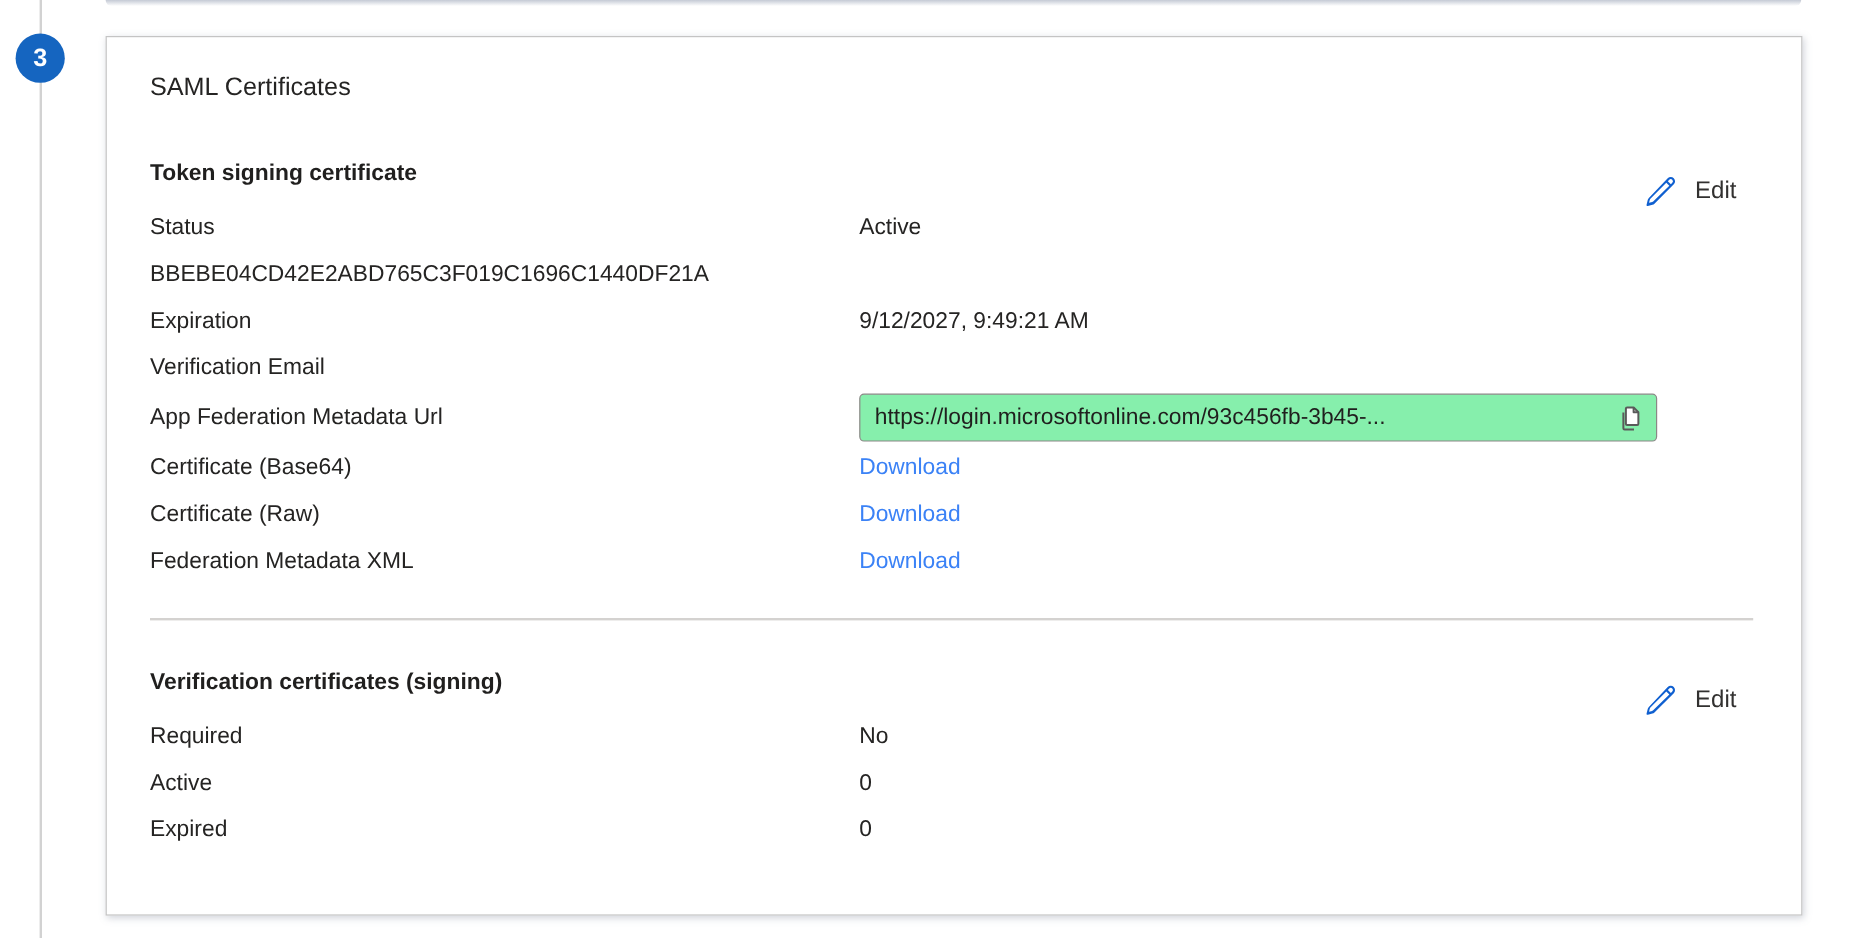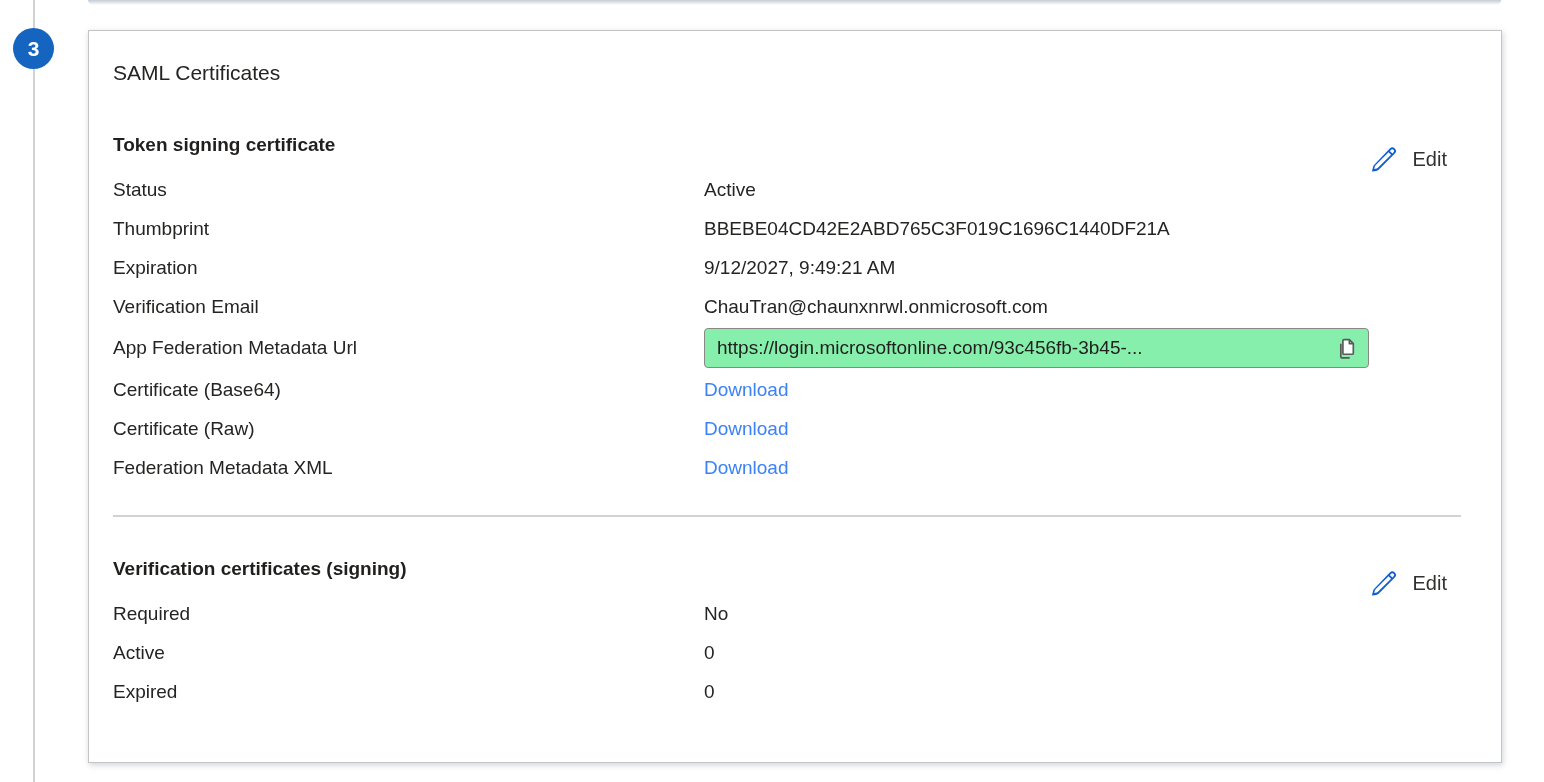--- a/index.html
+++ b/index.html
@@ -34,21 +34,21 @@
     background: linear-gradient(to bottom, rgba(148,158,178,0.55), rgba(238,241,246,0));
   }
 
   
   .card {
     position: absolute; left: 88px; top: 30px;
     width: 1414px; height: 733px;
     background: #ffffff;
     border: 1px solid #c4c4c4;
     box-shadow: 1px 2px 6px rgba(120,130,150,0.35);
-    padding: 28px 40px 0 24px;
+    padding: 28px 40px 0 36px;
   }
   .card-title { font-size: 21px; font-weight: normal; color: #252423; line-height: 28px; }
 
   .section { position: relative; }
   .section-head { position: relative; margin-top: 44px; }
   .section-heading { font-size: 19px; font-weight: bold; line-height: 27px; color: #201f1e; }
 
   .edit-btn {
     position: absolute; right: 14px; top: 14px;
     display: flex; align-items: center; gap: 15px;
@@ -121,30 +121,28 @@
           <span>Edit</span>
         </button>
       </div>
 
       <div class="rows">
         <div class="row">
           <div class="row-label">Status</div>
           <div class="row-value">Active</div>
         </div>
         <div class="row">
-          <div class="row-label">Thumbprint</div>
           <div class="row-value">BBEBE04CD42E2ABD765C3F019C1696C1440DF21A</div>
         </div>
         <div class="row">
           <div class="row-label">Expiration</div>
           <div class="row-value">9/12/2027, 9:49:21 AM</div>
         </div>
         <div class="row">
           <div class="row-label">Verification Email</div>
-          <div class="row-value">ChauTran@chaunxnrwl.onmicrosoft.com</div>
         </div>
 
         <div class="row url-row">
           <div class="row-label">App Federation Metadata Url</div>
           <div class="row-value">
             <div class="url-field">
               <span class="url-text">https://login.microsoftonline.com/93c456fb-3b45-...</span>
               <button class="copy-btn">
                 <svg width="25" height="25" viewBox="0 0 24 24">
                   <path d="M7.5 7.5 V20 a1 1 0 0 0 1 1 H16" fill="none" stroke="#5a5a5a" stroke-width="1.6"></path>

